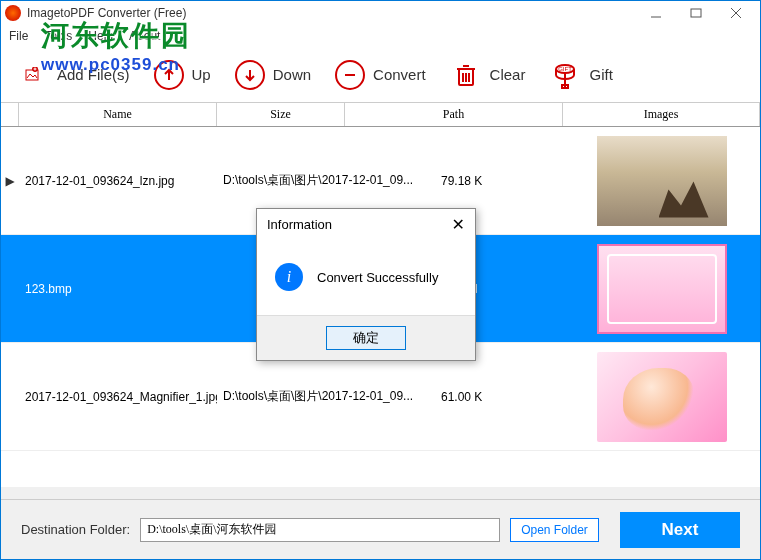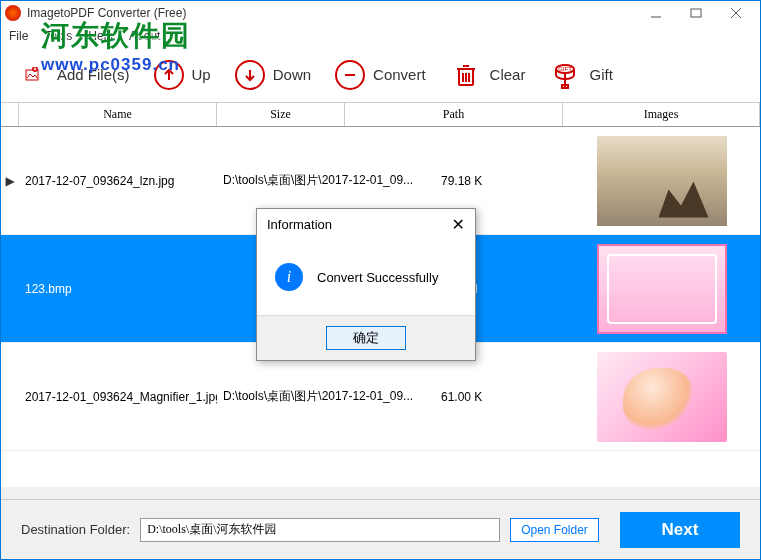--- a/index.html
+++ b/index.html
@@ -172,21 +172,21 @@
   <div class="cell c0"></div>
   <div class="cell c1">Name</div>
   <div class="cell c3">Size</div>
   <div class="cell c2">Path</div>
   <div class="cell c4">Images</div>
 </div>
 
 <div class="rows">
   <div class="row">
     <div class="marker">▶</div>
-    <div class="cell c1">2017-12-07_093624_lzn.jpg</div>
+    <div class="cell c1">2017-12-01_093624_lzn.jpg</div>
     <div class="cell c2">D:\tools\桌面\图片\2017-12-01_09...</div>
     <div class="cell c3">79.18 K</div>
     <div class="thumb">
         <div class="img th1"></div>
       </div>
   </div>
   <div class="row sel">
     <div class="marker"></div>
     <div class="cell c1">123.bmp</div>
     <div class="cell c2" style="text-align:right">.bmp</div>

